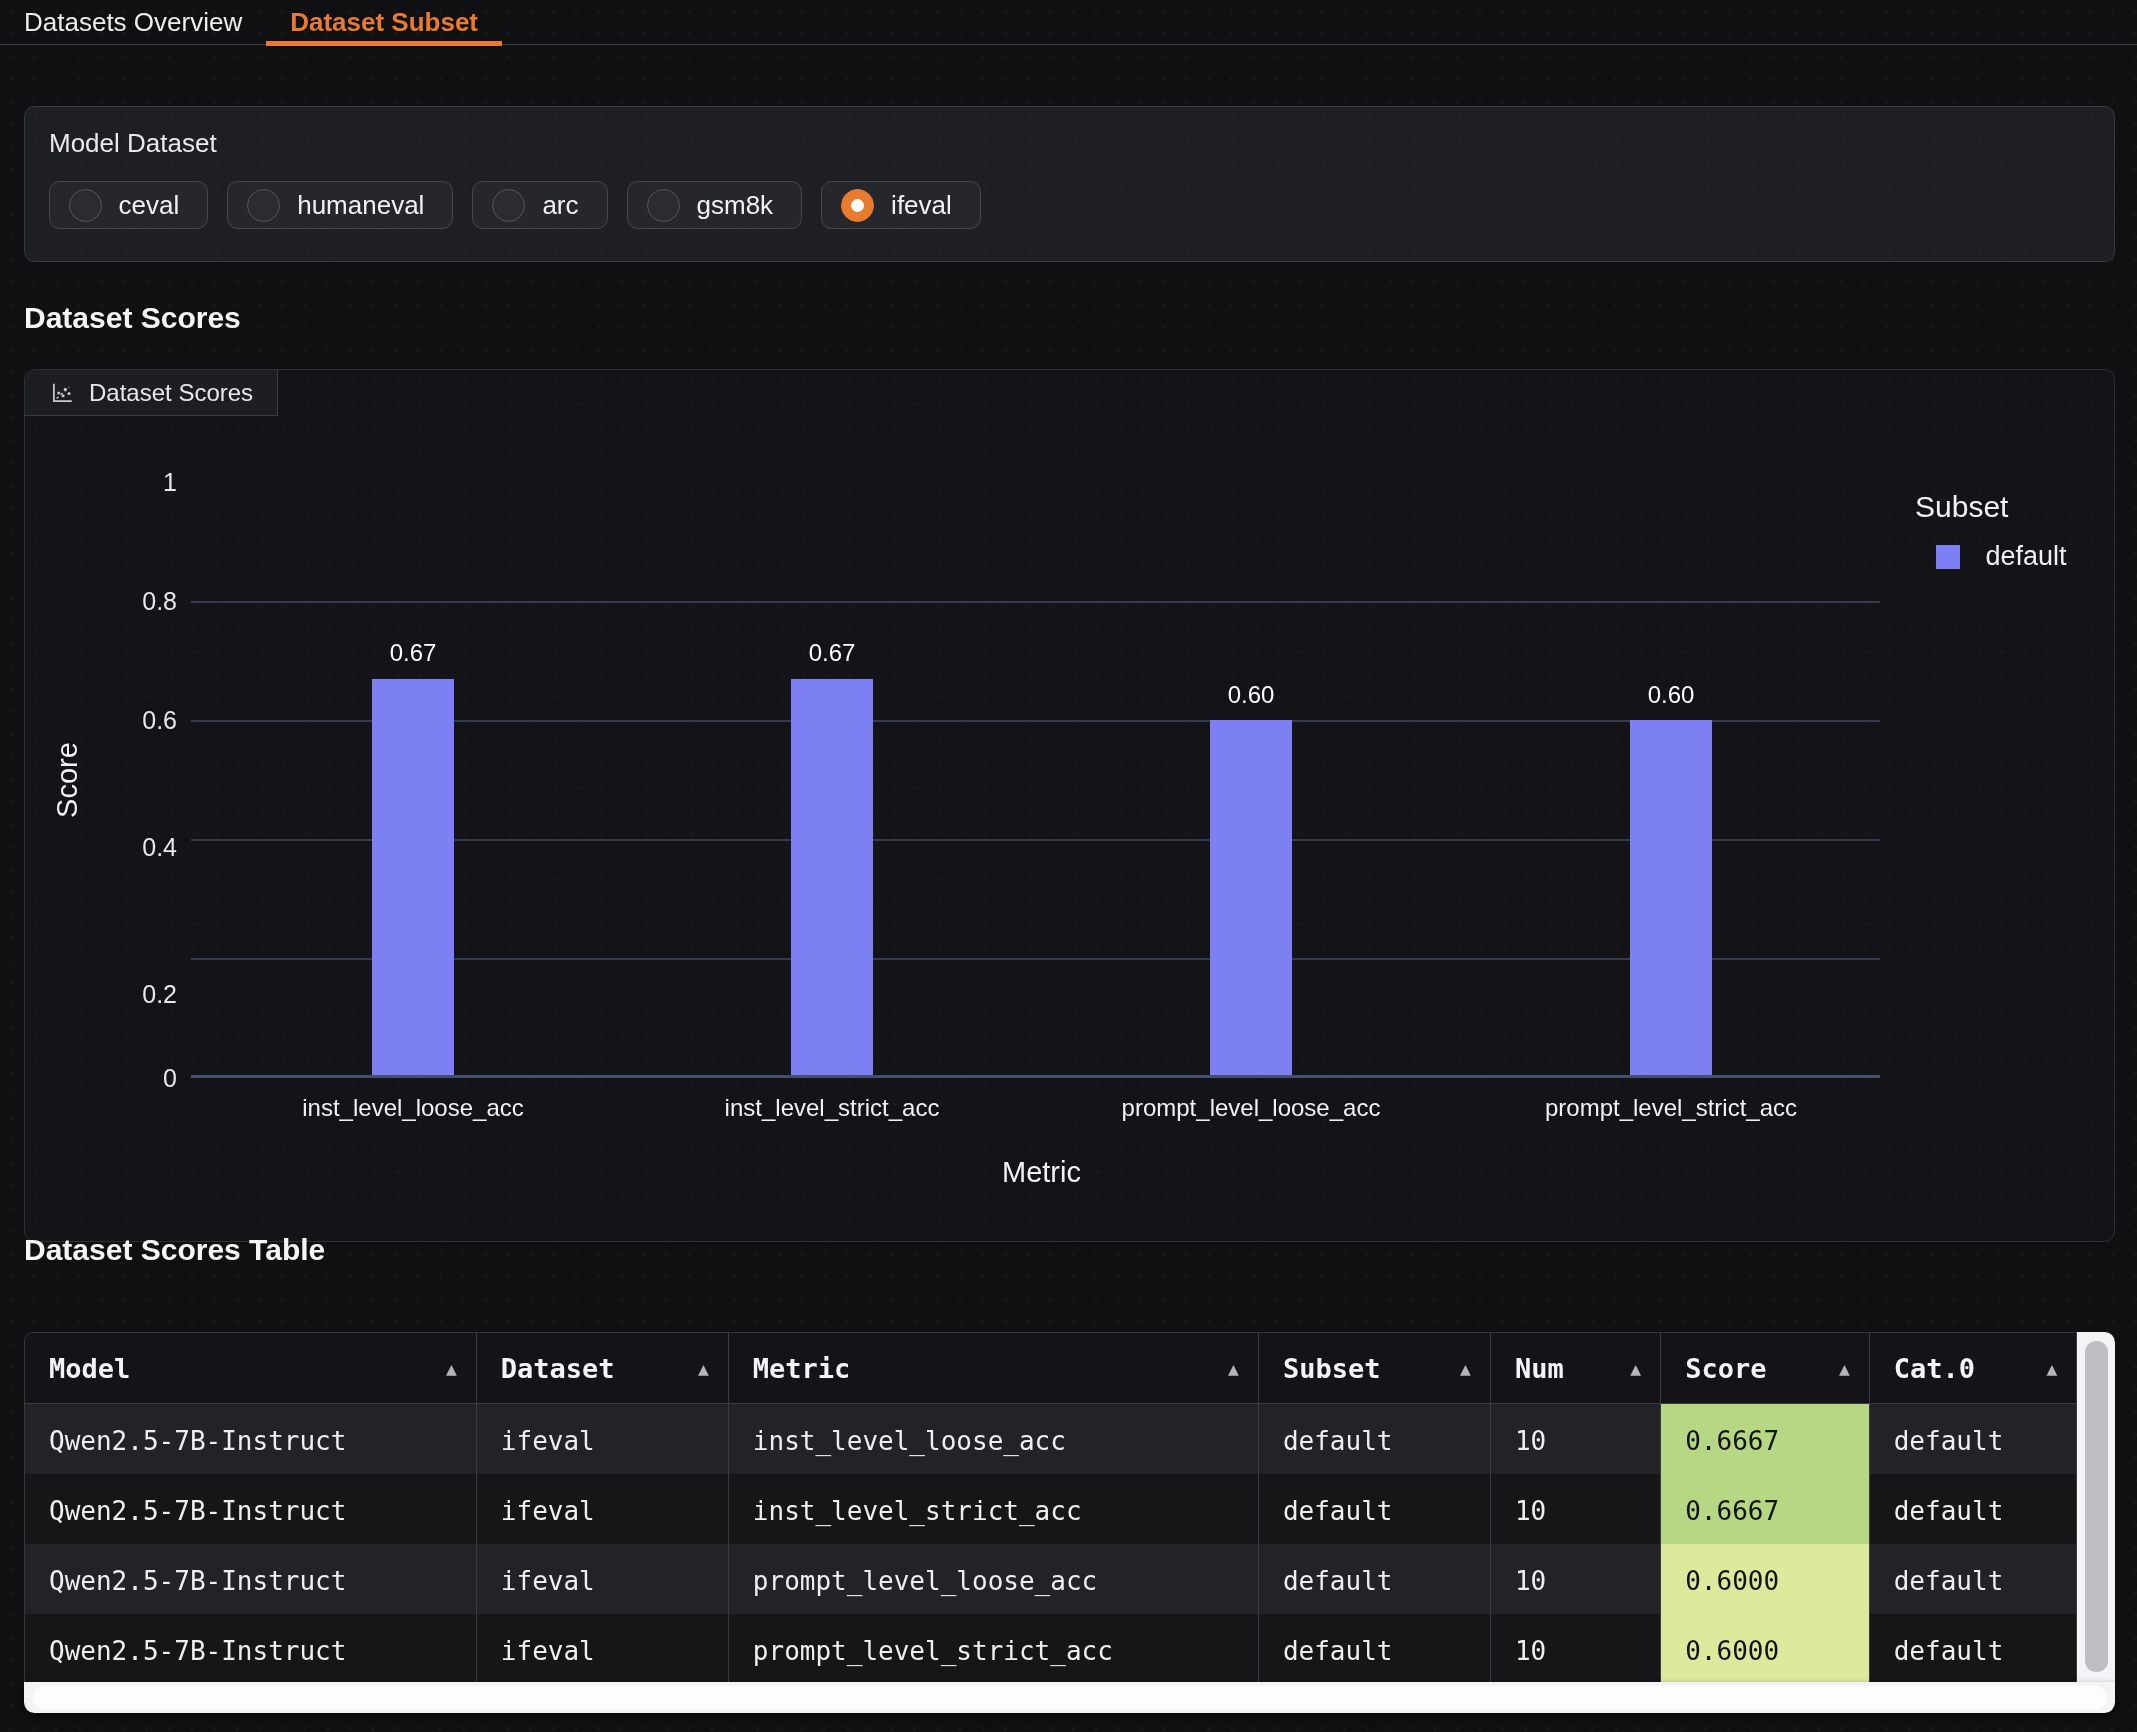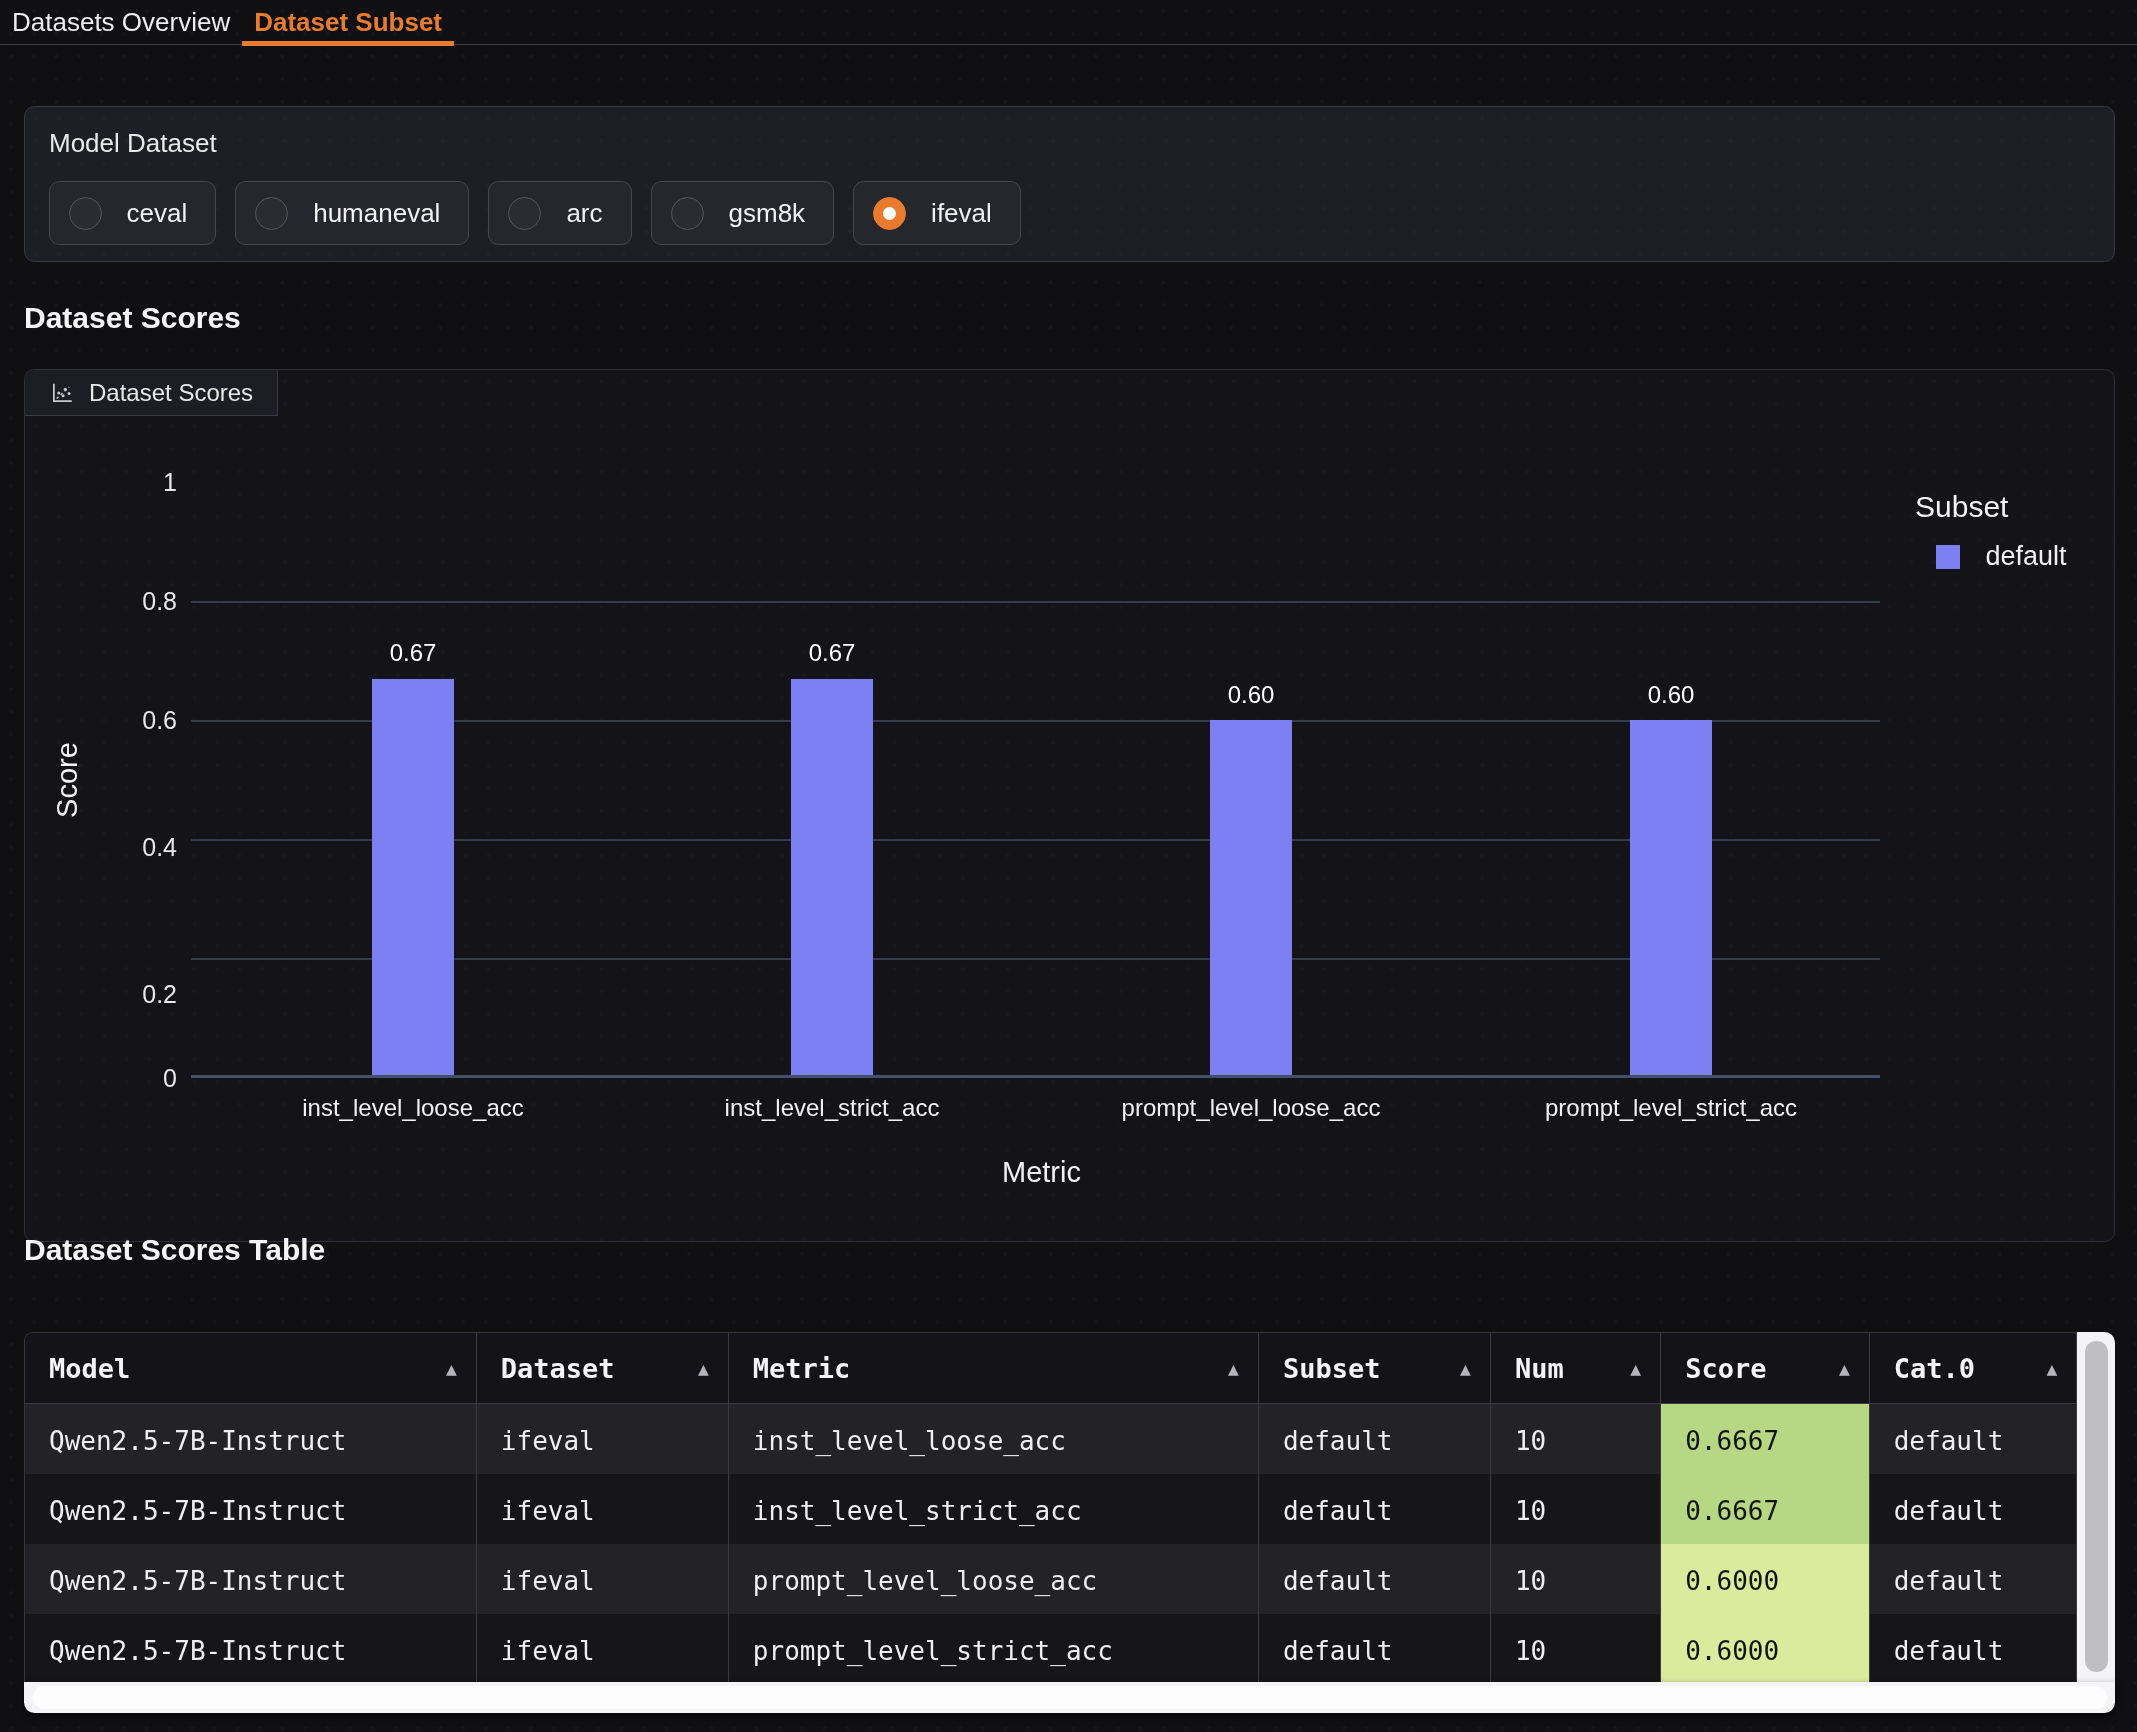--- a/index.html
+++ b/index.html
@@ -16,28 +16,28 @@
   html,body{margin:0;padding:0;}
   body{
     position:relative;width:2138px;height:1733px;overflow:hidden;
     background-color:var(--bg);
     background-image:radial-gradient(rgba(255,255,255,0.028) 1.7px,transparent 2.3px);
     background-size:22.6px 22.6px;
     font-family:"Liberation Sans",sans-serif;color:var(--text);
   }
   
   .tabbar{position:absolute;top:0;left:0;right:0;height:45px;display:flex;border-bottom:1.7px solid #3c3c43;}
-  .tab{padding:0 12px;font-size:26px;line-height:45px;color:#ededef;font-weight:500;position:relative;cursor:pointer;white-space:nowrap;}
+  .tab{padding:0 24px;font-size:26px;line-height:45px;color:#ededef;font-weight:500;position:relative;cursor:pointer;white-space:nowrap;}
   .tab.active{color:var(--accent);font-weight:600;}
   .tab.active::after{content:"";position:absolute;left:0;right:0;bottom:-1.7px;height:5.2px;background:var(--accent);}
   
   .panel-select{position:absolute;top:106px;left:24px;right:22.6px;height:156px;background-color:var(--panel);border:0.9px solid #393a41;border-radius:10.4px;background-image:radial-gradient(rgba(255,255,255,0.02) 1.7px,transparent 2.3px);background-size:22.6px 22.6px;}
   .select-label{position:absolute;top:21px;left:24px;font-size:26px;color:#eaeaec;}
   .radio-row{position:absolute;top:74px;left:23.5px;display:flex;gap:19px;}
-  .radio-opt{display:flex;align-items:center;gap:25px;height:64px;padding:0 28px 0 19px;background:#26272d;border:0.9px solid #47484f;border-radius:10.4px;font-size:26px;color:#f2f2f4;cursor:pointer;white-space:nowrap;}
+  .radio-opt{display:flex;align-items:center;gap:17px;height:48px;padding:0 28px 0 19px;background:#26272d;border:0.9px solid #47484f;border-radius:10.4px;font-size:26px;color:#f2f2f4;cursor:pointer;white-space:nowrap;}
   .radio-circle{width:33px;height:33px;border-radius:50%;background:#2b2c32;border:1.7px solid #56575e;position:relative;flex:none;}
   .radio-opt.selected .radio-circle{background:var(--accent);border-color:var(--accent);}
   .radio-opt.selected .radio-circle::after{content:"";position:absolute;left:50%;top:50%;width:13px;height:13px;margin:-6.5px 0 0 -6.5px;border-radius:50%;background:#fff;}
   
   .section-heading{position:absolute;margin:0;font-size:30px;font-weight:700;color:#f5f5f6;}
   #scores-heading{top:301px;left:24px;}
   #table-heading{top:1233px;left:24px;}
   
   .chart-panel{position:absolute;top:369px;left:24px;right:22.6px;height:873px;background-color:var(--chart-bg);border:0.9px solid #303138;border-radius:10.4px;background-image:radial-gradient(rgba(255,255,255,0.018) 1.7px,transparent 2.3px);background-size:22.6px 22.6px;}
   .chart-tab{position:absolute;top:0;left:0;height:46px;display:flex;align-items:center;gap:14px;padding:0 24px;background:#1d1e23;border:none;border-right:0.9px solid var(--panel-border);border-bottom:0.9px solid var(--panel-border);border-top-left-radius:10.4px;color:#e8e8ea;font-size:24px;font-family:inherit;cursor:pointer;}

